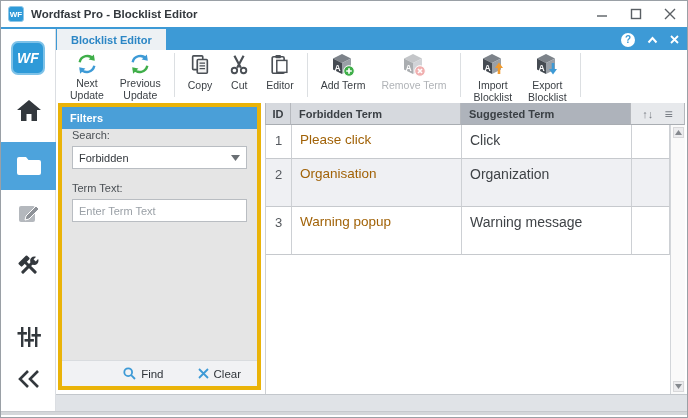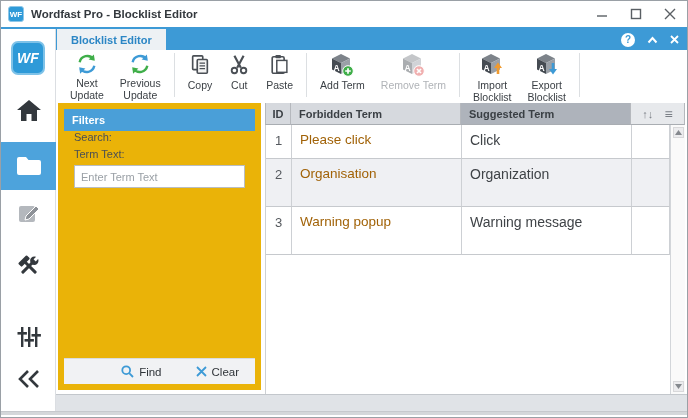--- a/index.html
+++ b/index.html
@@ -47,21 +47,21 @@
   .tb-group { display:flex; align-items:stretch; }
   .tb-sep { width:1px; background:#dcdfe2; margin:3px 5px; }
   .tb-btn { display:flex; flex-direction:column; align-items:center; justify-content:flex-start; padding:3px 8px 0; }
   .tb-icon { height:24px; display:flex; align-items:center; justify-content:center; }
   .tb-label { font-size:10.5px; color:#3a3f44; text-align:center; white-space:pre-line; line-height:1.18; margin-top:2px; }
   .tb-btn.disabled .tb-label { color:#b0b3b7; }
   .tb-btn.disabled .tb-icon { opacity:.45; }
   
   .content { flex:1; display:flex; min-height:0; }
   
-  .filters { width:203px; flex:none; margin:3px 2px 4px 2px; border:6px solid #eab308; display:flex; flex-direction:column; background:#eab308; }
+  .filters { width:203px; flex:none; margin:3px 2px 4px 2px; border:4px solid #eab308; display:flex; flex-direction:column; background:#e5e5e5; }
   .filters-header { height:22px; background:#4a9fd8; color:#fff; font-size:11px; font-weight:bold; display:flex; align-items:center; padding-left:8px; flex:none; }
   .filters-body { flex:1; padding:0 10px 0; }
   .f-label { font-size:11px; color:#4a4f54; margin-bottom:5px; }
   .f-select {
     height:23px; border:1px solid #b9bdc2; display:flex; align-items:center;
     padding:0 6px; font-size:11px; color:#33383d; justify-content:space-between; margin-bottom:13px; background:#fff;
   }
   .f-input { width:100%; height:23px; border:1px solid #b9bdc2; font-size:11px; padding:0 6px; font-family:"Liberation Sans",sans-serif; color:#33383d; }
   .f-input::placeholder { color:#9aa0a6; }
   .filters-footer {
@@ -247,21 +247,21 @@
             <span class="tb-label">Cut</span>
           </div>
           <div class="tb-btn">
             <span class="tb-icon">
               <svg width="22" height="22" viewBox="0 0 24 24">
                 <rect x="3.5" y="3" width="13" height="18" rx="1.5" fill="#ffffff" stroke="#4a4f55" stroke-width="1.8"></rect>
                 <rect x="7" y="1" width="6" height="3.6" rx="1" fill="#4a4f55"></rect>
                 <rect x="8.5" y="7" width="11" height="13" fill="#ffffff" stroke="#4a4f55" stroke-width="1.6"></rect>
               </svg>
             </span>
-            <span class="tb-label">Paste</span>
+            <span class="tb-label">Editor</span>
           </div>
         </div>
         <div class="tb-sep"></div>
 
         <div class="tb-group">
           <div class="tb-btn">
             <span class="tb-icon">
               <svg width="24" height="24" viewBox="0 0 24 24">
                 <polygon points="11,1 20,5.5 11,10 2,5.5" fill="#7d838a"></polygon>
                 <polygon points="2,5.5 11,10 11,21 2,16.5" fill="#454b52"></polygon>
@@ -323,20 +323,26 @@
       </div>
 
       <div class="content">
 
         <div class="filters">
           <div class="filters-header">
             <span>Filters</span>
           </div>
           <div class="filters-body">
             <div class="f-label">Search:</div>
+            <div class="f-select">
+              <span>Forbidden</span>
+              <svg width="9" height="6">
+                <polygon points="0,0 9,0 4.5,6" fill="#6a6f74"></polygon>
+              </svg>
+            </div>
             <div class="f-label">Term Text:</div>
             <input class="f-input" type="text" placeholder="Enter Term Text" style="">
           </div>
           <div class="filters-footer">
             <span class="f-btn">
               <svg width="13" height="13">
                 <circle cx="5.2" cy="5.2" r="3.9" fill="none" stroke="#3d9ad6" stroke-width="1.8"></circle>
                 <line x1="8.2" y1="8.2" x2="12" y2="12" stroke="#3d9ad6" stroke-width="1.8"></line>
               </svg>
               <span>Find</span>

